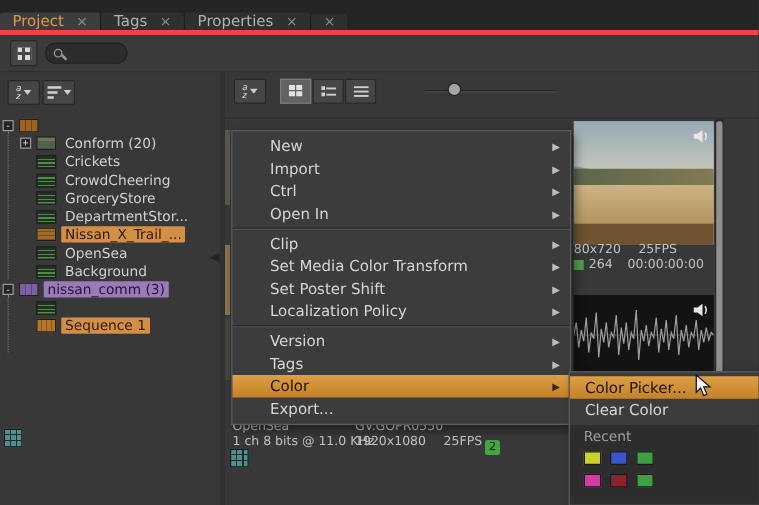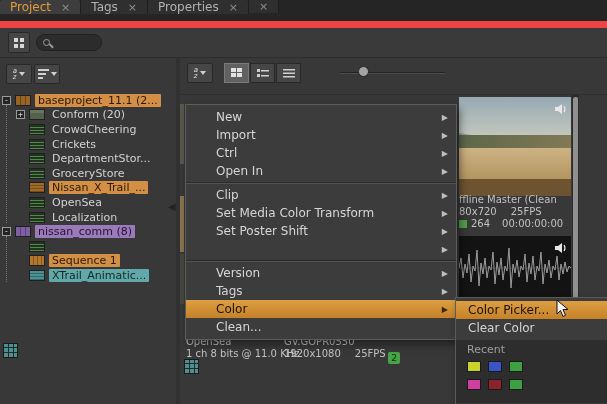--- a/index.html
+++ b/index.html
@@ -1,20 +1,20 @@
 <!DOCTYPE html>
 <html><head>
 <meta charset="utf-8">
 <style>
   *{margin:0;padding:0;box-sizing:border-box}
   body{background:#222;font-family:"DejaVu Sans","Liberation Sans",sans-serif}
   .window{position:relative;width:607px;height:404px;background:#3a3a3a;overflow:hidden;color:#d0d0d0}
 
   
-  .tabbar{position:absolute;left:0;top:0;right:0;height:28px;background:#252525;display:flex;align-items:flex-start;border-bottom:7px solid #ef4444}
+  .tabbar{position:absolute;left:0;top:0;right:0;height:28px;background:#252525;display:flex;align-items:flex-end;border-bottom:4px solid #ef4444}
   .tab{display:flex;align-items:center;padding:0 10px;font-size:12px;color:#b2b2b2;background:#2f2f2f;border-right:1px solid #1e1e1e;gap:10px;border-radius:2px 2px 0 0}
   .tab.active{background:#3d3d3d;color:#e09b3c}
   .tab .close{color:#8f8f8f;font-size:11px}
 
   
   .toolbar{position:absolute;left:0;top:28px;right:0;height:30px;background:#3a3a3a;border-bottom:1px solid #2d2d2d}
   .btn{background:#464646;border:1px solid #282828;border-radius:2px;display:flex;align-items:center;justify-content:center}
   .grid-btn{position:absolute;left:8px;top:4px;width:22px;height:21px}
   .icon-grid2{width:11px;height:10px;background:#d9d9d9;background-image:repeating-linear-gradient(0deg,transparent 0 4px,#464646 4px 6px),repeating-linear-gradient(90deg,transparent 0 4px,#464646 4px 6px)}
   .search{position:absolute;left:36px;top:6px;width:66px;height:17px;background:#2c2c2c;border:1px solid #202020;border-radius:9px;display:flex;align-items:center;padding-left:6px}
@@ -153,70 +153,65 @@
       <span class="tri-down"></span>
     </div>
 
     <div class="guide" style="left:6px;top:47px;height:118px"></div>
     <div class="guide" style="left:6px;top:178px;height:46px"></div>
 
     <div class="tree">
       <div class="trow pad0">
         <span class="exp">-</span>
         <span class="ticon i-bin-o"></span>
-        <span class="tlabel hl-o">baseproject_11.1 (2...</span>
       </div>
       <div class="trow pad1">
         <span class="exp">+</span>
         <span class="ticon i-folder"></span>
         <span class="tlabel">Conform (20)</span>
       </div>
       <div class="trow pad1b">
         <span class="ticon i-clip"></span>
+        <span class="tlabel">Crickets</span>
+      </div>
+      <div class="trow pad1b">
+        <span class="ticon i-clip"></span>
         <span class="tlabel">CrowdCheering</span>
       </div>
       <div class="trow pad1b">
         <span class="ticon i-clip"></span>
-        <span class="tlabel">Crickets</span>
+        <span class="tlabel">GroceryStore</span>
       </div>
       <div class="trow pad1b">
         <span class="ticon i-clip"></span>
         <span class="tlabel">DepartmentStor...</span>
-      </div>
-      <div class="trow pad1b">
-        <span class="ticon i-clip"></span>
-        <span class="tlabel">GroceryStore</span>
       </div>
       <div class="trow pad1b">
         <span class="ticon i-clip-o"></span>
         <span class="tlabel hl-o">Nissan_X_Trail_...</span>
       </div>
       <div class="trow pad1b">
         <span class="ticon i-clip"></span>
         <span class="tlabel">OpenSea</span>
       </div>
       <div class="trow pad1b">
         <span class="ticon i-clip"></span>
-        <span class="tlabel">Localization</span>
+        <span class="tlabel">Background</span>
       </div>
       <div class="trow pad0">
         <span class="exp">-</span>
         <span class="ticon i-bin-p"></span>
-        <span class="tlabel hl-p">nissan_comm (8)</span>
+        <span class="tlabel hl-p">nissan_comm (3)</span>
       </div>
       <div class="trow pad1b">
         <span class="ticon i-clip"></span>
       </div>
       <div class="trow pad1b">
         <span class="ticon i-seq"></span>
         <span class="tlabel hl-o">Sequence 1</span>
-      </div>
-      <div class="trow pad1b">
-        <span class="ticon i-clip-t"></span>
-        <span class="tlabel hl-t">XTrail_Animatic...</span>
       </div>
     </div>
 
     <span class="bin-grid" style="left:3px;top:285px"></span>
   </div>
 
   <div class="splitter"></div>
   <span class="split-arrow">◀</span>
 
   <div class="right-panel">
@@ -267,21 +262,20 @@
       <div class="b-sand"></div>
       <div class="b-fg"></div>
       <span class="spk">
         <svg width="14" height="12" viewBox="0 0 14 12">
             <path d="M1,4 L4,4 L8,1 L8,11 L4,8 L1,8 Z" fill="#e8e8e8"></path>
             <path d="M10,3 Q12,6 10,9" stroke="#e8e8e8" stroke-width="1.2" fill="none"></path>
           </svg>
       </span>
     </div>
     <div class="cap" style="left:279px;top:136px">
-      <div>ffline Master (Clean</div>
       <div class="cap-row gap14">
         <span>80x720</span>
         <span>25FPS</span>
       </div>
       <div class="cap-row">
         <span class="chip green"></span>
         <span>264</span>
         <span class="tcode">00:00:00:00</span>
       </div>
     </div>
@@ -343,37 +337,38 @@
     </div>
     <div class="m-item">
       <span>Set Media Color Transform</span>
       <span class="arrow">▶</span>
     </div>
     <div class="m-item">
       <span>Set Poster Shift</span>
       <span class="arrow">▶</span>
     </div>
     <div class="m-item">
+      <span>Localization Policy</span>
       <span class="arrow">▶</span>
     </div>
     <div class="m-sep"></div>
     <div class="m-item">
       <span>Version</span>
       <span class="arrow">▶</span>
     </div>
     <div class="m-item">
       <span>Tags</span>
       <span class="arrow">▶</span>
     </div>
     <div class="m-item hl">
       <span>Color</span>
       <span class="arrow">▶</span>
     </div>
     <div class="m-item">
-      <span>Clean...</span>
+      <span>Export...</span>
     </div>
   </div>
 
   <div class="submenu">
     <div class="sm-item hl">Color Picker...</div>
     <div class="sm-item">Clear Color</div>
     <div class="recent">
       <div class="recent-label">Recent</div>
       <div class="swrow">
         <span class="sw" style="background-color: rgb(201, 211, 42);"></span>

